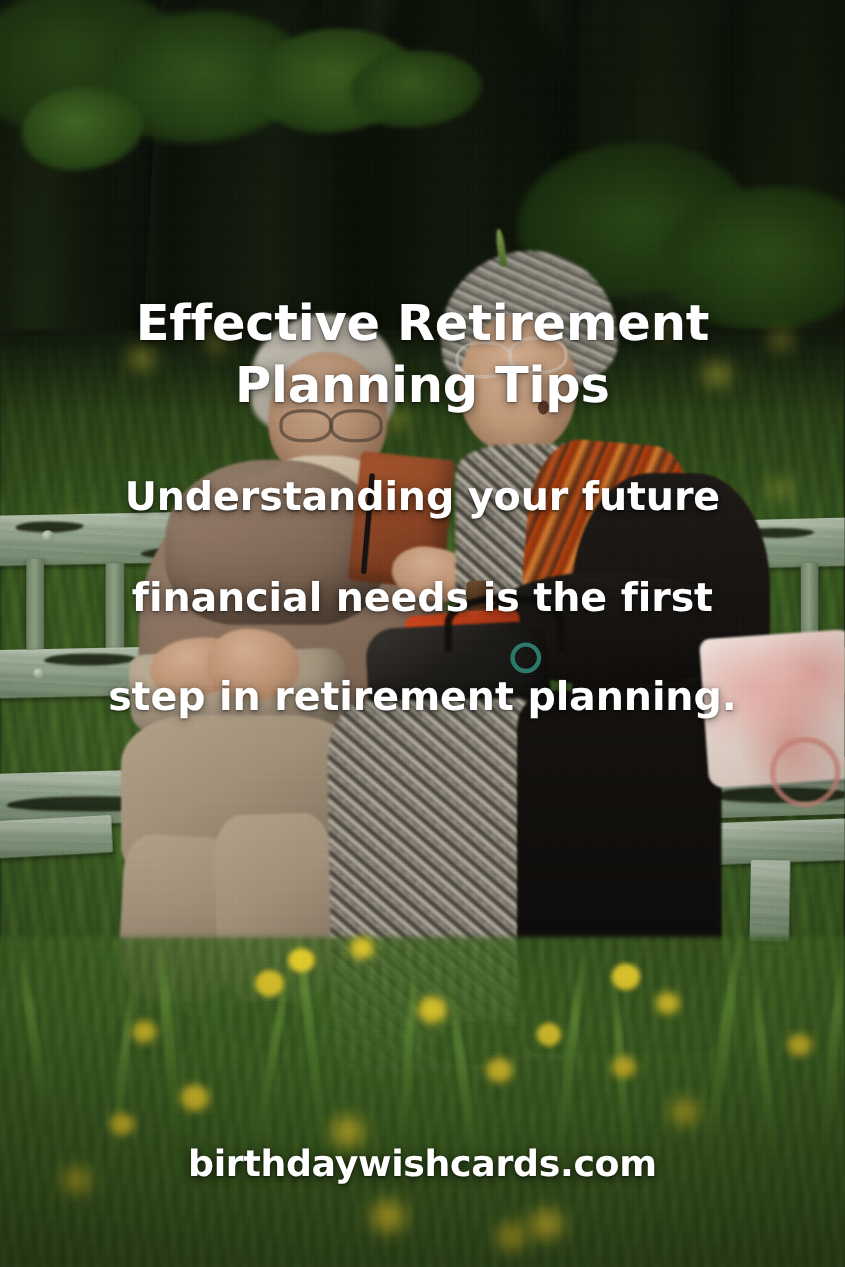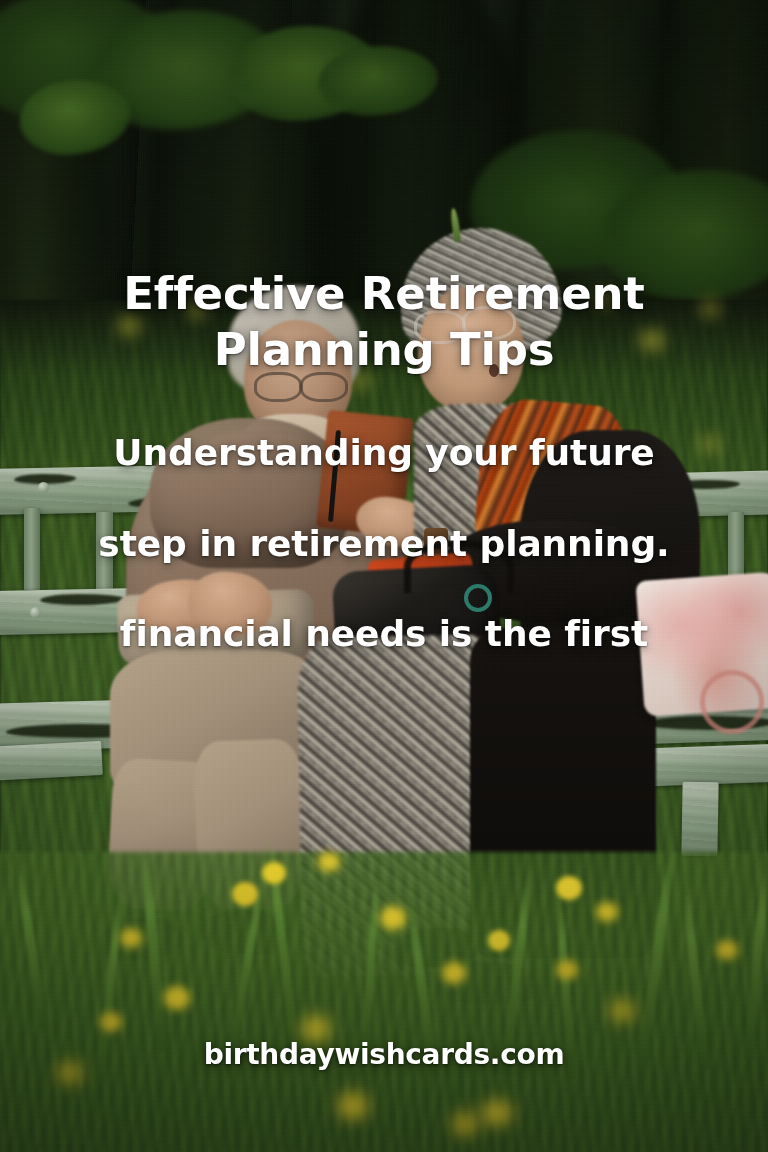--- a/index.html
+++ b/index.html
@@ -291,21 +291,21 @@
 
   .sitefooter {
     position: absolute;
     left: 0;
     top: 1038px;
     width: 768px;
     text-align: center;
     color: #ffffff;
     font-family: "DejaVu Sans", "Liberation Sans", sans-serif;
     font-weight: 700;
-    font-size: 28px;
+    font-size: 33px;
     letter-spacing: -0.3px;
     text-shadow: 0 2px 10px rgba(0,0,0,0.55), 0 1px 3px rgba(0,0,0,0.5);
   }
 </style>
 </head>
 <body>
 
 <div id="pin">
 
   <div class="photo">
@@ -472,20 +472,20 @@
     <div class="grade"></div>
     <div class="grain"></div>
   </div>
 
   <div class="overlay">
 
     <h1 class="title">Effective Retirement Planning Tips</h1>
 
     <p class="subtitle">
       <span class="ln">Understanding your future</span>
+      <span class="ln">financial needs is the first</span>
       <span class="ln">step in retirement planning.</span>
-      <span class="ln">financial needs is the first</span>
     </p>
 
     <div class="sitefooter">birthdaywishcards.com</div>
   </div>
 
 </div>
 
 </body></html>

